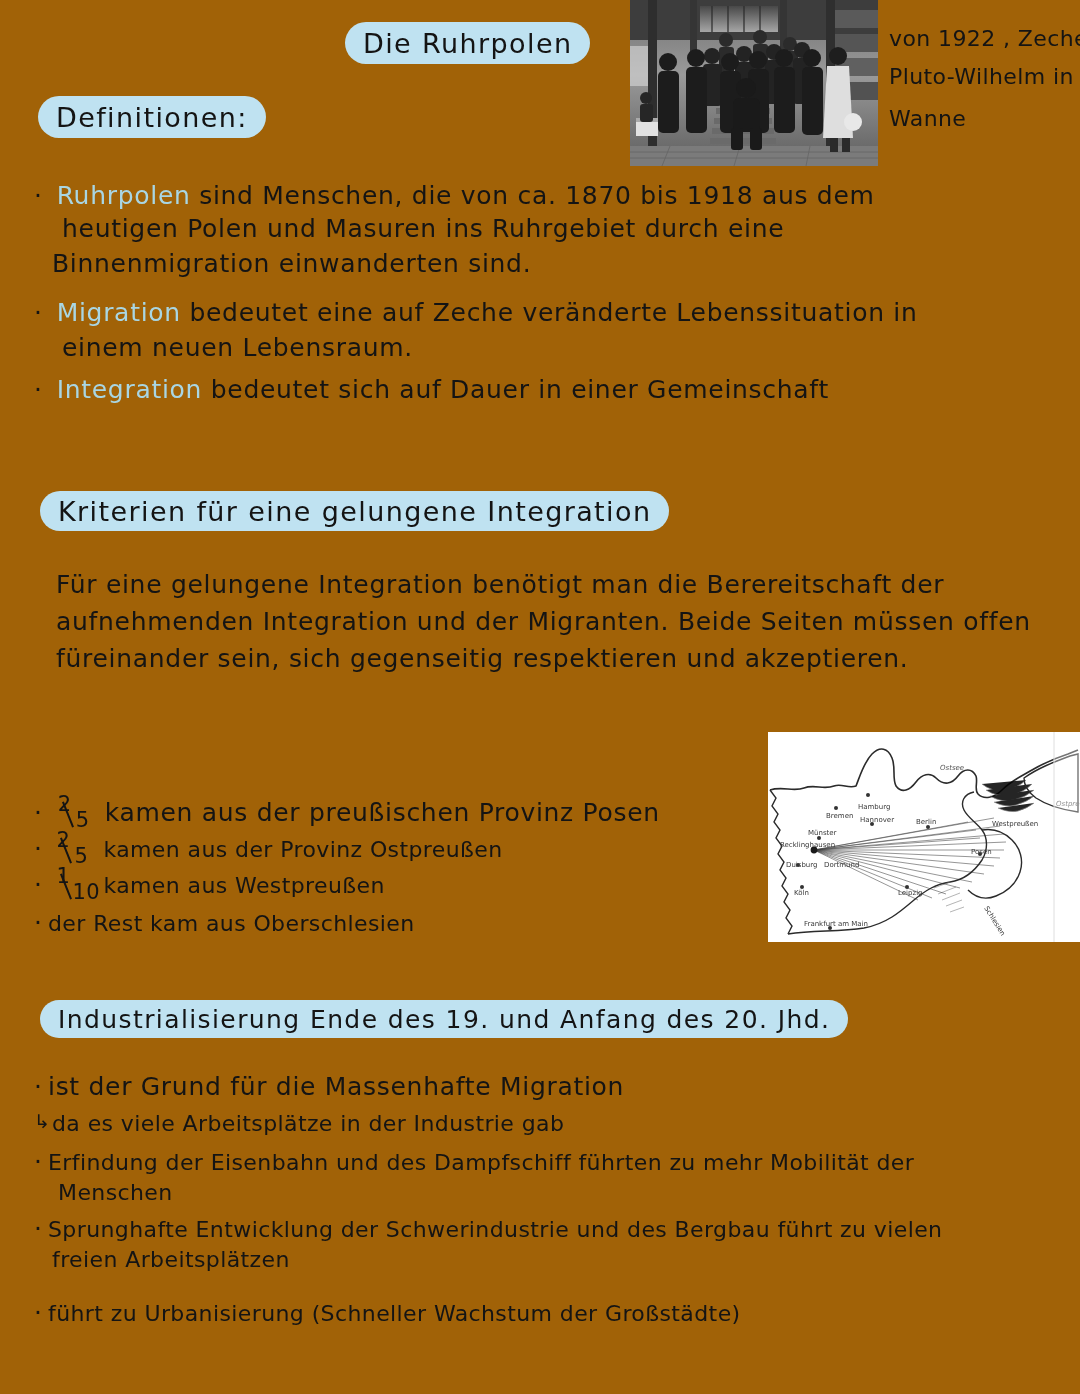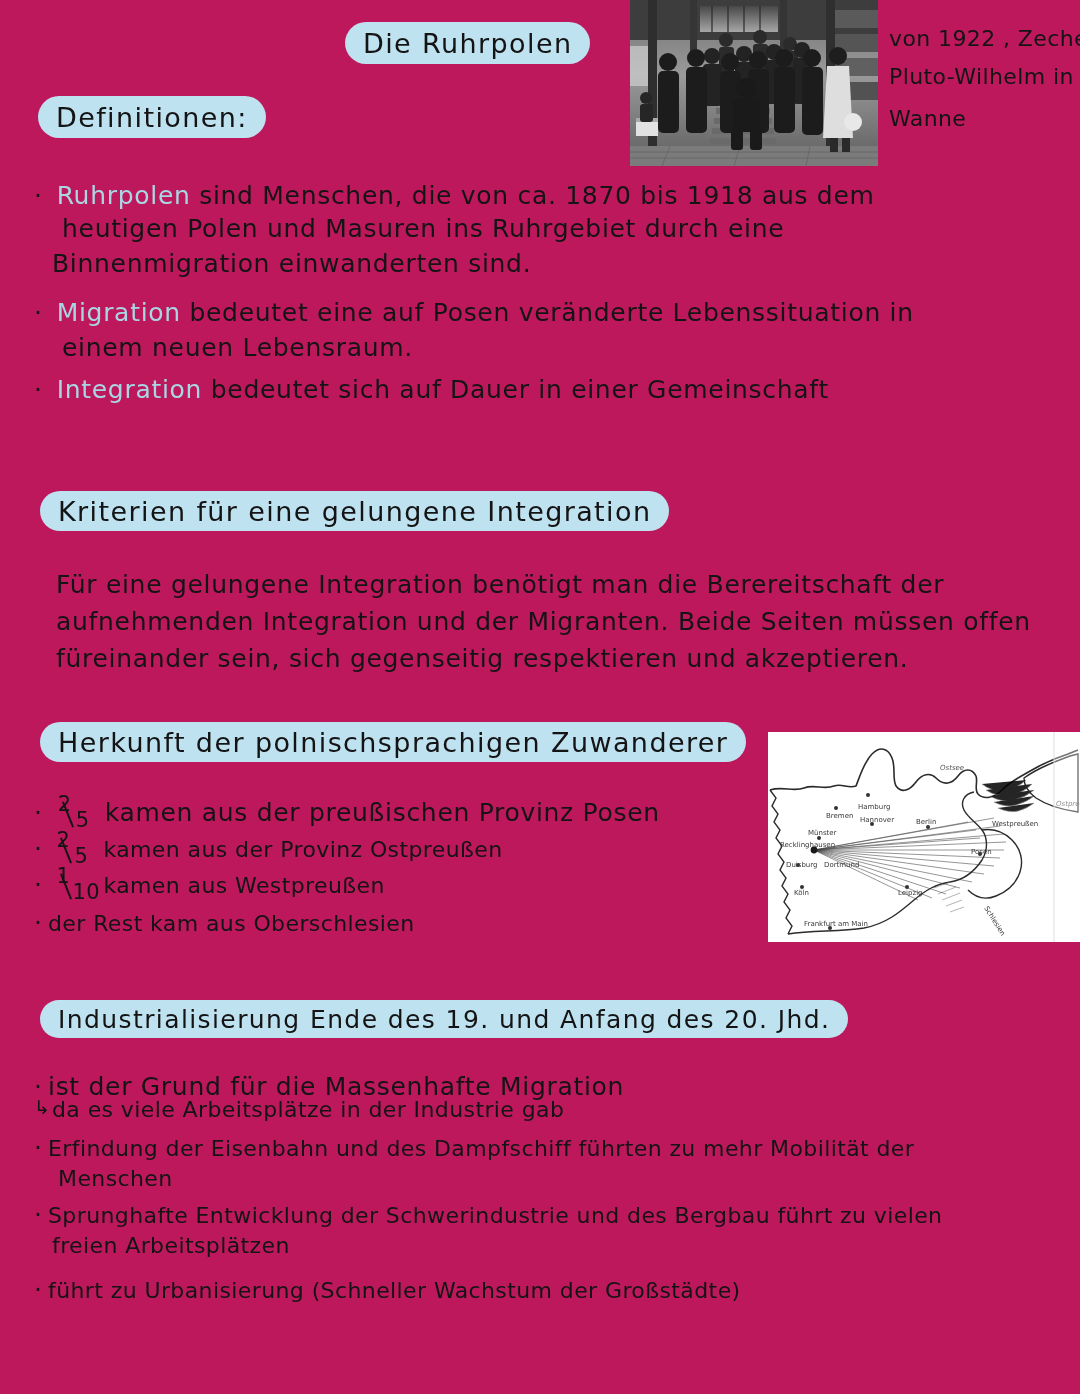--- a/index.html
+++ b/index.html
@@ -6,21 +6,21 @@
   html, body {
     margin: 0;
     padding: 0;
     background: #ffffff;
   }
 
   #page {
     position: relative;
     width: 1080px;
     height: 1394px;
-    background: #be185d;
+    background: #a16207;
     overflow: hidden;
     font-family: "DejaVu Sans", sans-serif;
     color: #151515;
   }
 
   
   .hw {
     font-family: "DejaVu Sans", sans-serif;
     font-weight: 400;
     color: #141414;
@@ -289,44 +289,41 @@
   <div class="block" style="left:48px; top:183px; width:1000px;">
     <div class="hw line bullet-dot">
       <span class="kw">Ruhrpolen</span><span> sind Menschen, die von ca. 1870 bis 1918 aus dem</span>
     </div>
     <div class="hw line" style="margin-top:8px; padding-left:14px;">heutigen Polen und Masuren ins Ruhrgebiet durch eine</div>
     <div class="hw line" style="margin-top:10px; padding-left:4px;">Binnenmigration einwanderten sind.</div>
   </div>
 
   <div class="block" style="left:48px; top:300px; width:1000px;">
     <div class="hw line bullet-dot">
-      <span class="kw">Migration</span><span> bedeutet eine auf Posen veränderte Lebenssituation in</span>
+      <span class="kw">Migration</span><span> bedeutet eine auf Zeche veränderte Lebenssituation in</span>
     </div>
     <div class="hw line" style="margin-top:10px; padding-left:14px;">einem neuen Lebensraum.</div>
   </div>
 
   <div class="block" style="left:48px; top:377px; width:1000px;">
     <div class="hw line bullet-dot">
       <span class="kw">Integration</span><span> bedeutet sich auf Dauer in einer Gemeinschaft</span>
     </div>
   </div>
 
   <div class="highlight" style="left:40px; top:491px; height:40px;">
     <span class="hw txt">Kriterien für eine gelungene Integration</span>
   </div>
 
   <div class="block" style="left:56px; top:572px; width:1010px;">
     <div class="hw line">Für eine gelungene Integration benötigt man die Berereitschaft der</div>
     <div class="hw line" style="margin-top:12px;">aufnehmenden Integration und der Migranten. Beide Seiten müssen offen</div>
     <div class="hw line" style="margin-top:12px;">füreinander sein, sich gegenseitig respektieren und akzeptieren.</div>
   </div>
 
-  <div class="highlight" style="left:40px; top:722px; height:40px;">
-    <span class="hw txt">Herkunft der polnischsprachigen Zuwanderer</span>
-  </div>
 
   <div class="block" style="left:48px; top:798px; width:740px;">
 
     <div class="hw line bullet-dot" style="margin-bottom:6px;">
       <span class="frac">
         <span class="num">2</span>
         <span class="bar"></span>
         <span class="den">5</span>
       </span><span>kamen aus der preußischen Provinz  Posen</span>
     </div>
@@ -446,24 +443,24 @@
   </div>
 
   <div class="highlight" style="left:40px; top:1000px; height:38px;">
     <span class="hw txt" style="font-size:25px;">Industrialisierung Ende des 19. und Anfang des 20. Jhd.</span>
   </div>
 
   <div class="block" style="left:48px; top:1074px; width:1020px;">
 
     <div class="hw line bullet-dot">ist der Grund für die Massenhafte Migration</div>
 
-    <div class="hw line small arrow-mark" style="padding-left:4px;">da es viele Arbeitsplätze in der Industrie gab</div>
+    <div class="hw line small arrow-mark" style="margin-top:14px; padding-left:4px;">da es viele Arbeitsplätze in der Industrie gab</div>
 
     <div class="hw line small bullet-dot" style="margin-top:14px;">Erfindung der Eisenbahn und des Dampfschiff führten zu mehr Mobilität der</div>
     <div class="hw line small" style="margin-top:8px; padding-left:10px;">Menschen</div>
 
     <div class="hw line small bullet-dot" style="margin-top:12px;">Sprunghafte Entwicklung der Schwerindustrie und des Bergbau führt zu vielen</div>
     <div class="hw line small" style="margin-top:8px; padding-left:4px;">freien Arbeitsplätzen</div>
 
-    <div class="hw line small bullet-dot" style="margin-top:20px;">führt zu Urbanisierung (Schneller Wachstum der Großstädte)</div>
+    <div class="hw line small bullet-dot" style="margin-top:29px;">führt zu Urbanisierung (Schneller Wachstum der Großstädte)</div>
   </div>
 
 </div>
 
 </body></html>

